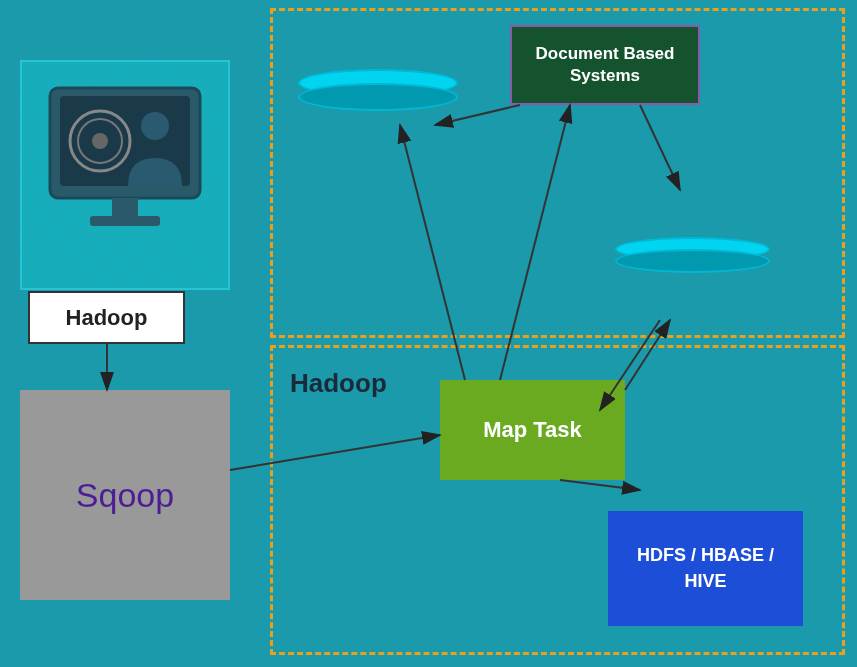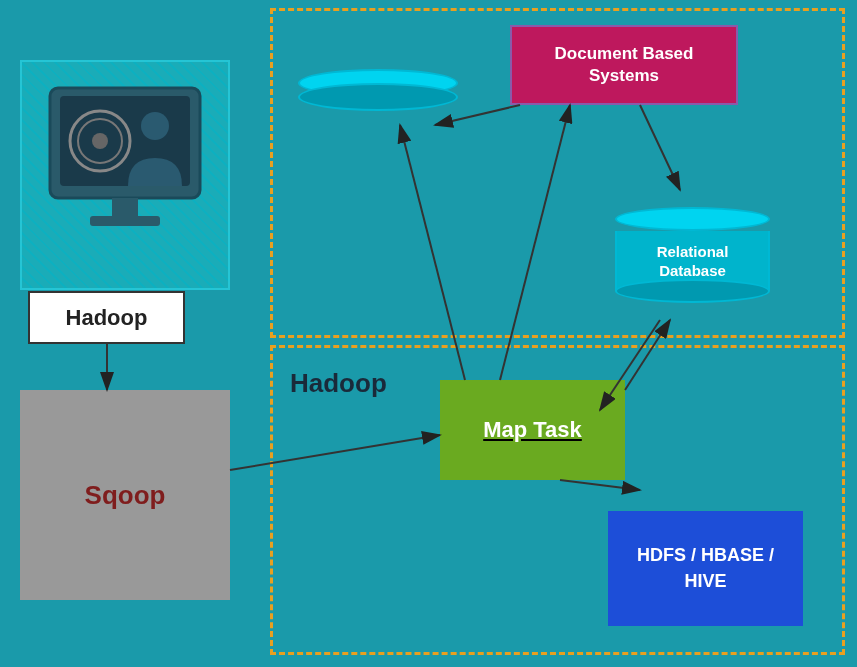--- a/index.html
+++ b/index.html
@@ -72,23 +72,23 @@
       left: 20px;
       top: 390px;
       width: 210px;
       height: 210px;
       background: #999;
       display: flex;
       align-items: center;
       justify-content: center;
     }
     .sqoop-box span {
-      font-size: 26px;
-      font-weight: bold;
-      color: #7f1d1d;
+      font-size: 34px;
+      font-weight: normal;
+      color: #4c1d95;
     }
 
     
     .dashed-top {
       position: absolute;
       left: 270px;
       top: 8px;
       width: 575px;
       height: 330px;
       border: 3px dashed #e8a020;
@@ -183,23 +183,23 @@
     
     .rdb-top { height: 24px; }
     .rdb-middle { height: 60px; font-size: 15px; line-height: 1.3; }
     .rdb-bottom { height: 24px; margin-top: -12px; }
 
     
     .doc-box {
       position: absolute;
       left: 510px;
       top: 25px;
-      width: 228px;
+      width: 190px;
       height: 80px;
-      background: #be185d;
+      background: #14532d;
       border: 2px solid #8a5aaa;
       display: flex;
       align-items: center;
       justify-content: center;
       text-align: center;
     }
     .doc-box span {
       color: white;
       font-size: 17px;
       font-weight: bold;
@@ -210,21 +210,20 @@
     .map-task-box {
       position: absolute;
       left: 440px;
       top: 380px;
       width: 185px;
       height: 100px;
       background: #6aaa20;
       display: flex;
       align-items: center;
       justify-content: center;
-      text-decoration: underline;
     }
     .map-task-box span {
       color: white;
       font-size: 22px;
       font-weight: bold;
       text-align: center;
     }
 
     
     .hdfs-box {
@@ -298,23 +297,20 @@
   <div class="cyl-top edw-top"></div>
   <div class="cyl-bottom edw-bottom"></div>
 </div>
 
 <div class="doc-box">
   <span>Document Based<br>Systems</span>
 </div>
 
 <div class="cylinder rdb-cylinder">
   <div class="cyl-top rdb-top"></div>
-  <div class="cyl-middle rdb-middle">
-    <span>Relational<br>Database</span>
-  </div>
   <div class="cyl-bottom rdb-bottom"></div>
 </div>
 
 <div class="hadoop-label">
   <span>Hadoop</span>
 </div>
 
 <div class="map-task-box">
   <span>Map Task</span>
 </div>

